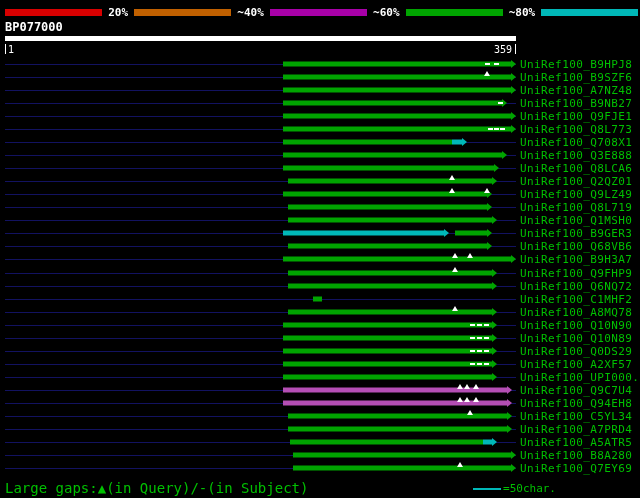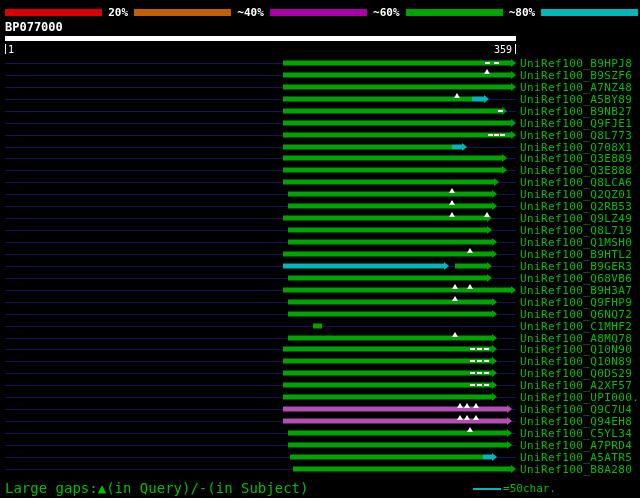--- a/index.html
+++ b/index.html
@@ -85,28 +85,20 @@
         <a class="sublabel">UniRef100_B9SZF6</a>
       </div>
       <div class="row">
         <div class="grid-line"></div>
         <div class="bar" style="left: 283.338px; width: 227.662px; background: rgb(0, 164, 0);"></div>
         <div class="arrow" style="left: 511px; border-left-color: rgb(0, 164, 0);"></div>
         <a class="sublabel">UniRef100_A7NZ48</a>
       </div>
       <div class="row">
         <div class="grid-line"></div>
-        <div class="bar" style="left: 283.338px; width: 188.413px; background: rgb(0, 164, 0);"></div>
-        <div class="bar" style="left: 471.751px; width: 12.1285px; background: rgb(0, 184, 184);"></div>
-        <div class="arrow" style="left: 483.88px; border-left-color: rgb(0, 184, 184);"></div>
-        <div class="tri" style="left: 454.478px;"></div>
-        <a class="sublabel">UniRef100_A5BY89</a>
-      </div>
-      <div class="row">
-        <div class="grid-line"></div>
         <div class="bar" style="left: 283.338px; width: 219.098px; background: rgb(0, 164, 0);"></div>
         <div class="arrow" style="left: 502.436px; border-left-color: rgb(0, 164, 0);"></div>
         <div class="dash" style="left: 498.299px;"></div>
         <a class="sublabel">UniRef100_B9NB27</a>
       </div>
       <div class="row">
         <div class="grid-line"></div>
         <div class="bar" style="left: 283.338px; width: 227.662px; background: rgb(0, 164, 0);"></div>
         <div class="arrow" style="left: 511px; border-left-color: rgb(0, 164, 0);"></div>
         <a class="sublabel">UniRef100_Q9FJE1</a>
@@ -124,74 +116,54 @@
         <div class="grid-line"></div>
         <div class="bar" style="left: 283.338px; width: 168.43px; background: rgb(0, 164, 0);"></div>
         <div class="bar" style="left: 451.768px; width: 10.7011px; background: rgb(0, 184, 184);"></div>
         <div class="arrow" style="left: 462.469px; border-left-color: rgb(0, 184, 184);"></div>
         <a class="sublabel">UniRef100_Q708X1</a>
       </div>
       <div class="row">
         <div class="grid-line"></div>
         <div class="bar" style="left: 283.338px; width: 219.098px; background: rgb(0, 164, 0);"></div>
         <div class="arrow" style="left: 502.436px; border-left-color: rgb(0, 164, 0);"></div>
-        <a class="sublabel">UniRef100_Q3E889</a>
-      </div>
-      <div class="row">
-        <div class="grid-line"></div>
-        <div class="bar" style="left: 283.338px; width: 219.098px; background: rgb(0, 164, 0);"></div>
-        <div class="arrow" style="left: 502.436px; border-left-color: rgb(0, 164, 0);"></div>
         <a class="sublabel">UniRef100_Q3E888</a>
       </div>
       <div class="row">
         <div class="grid-line"></div>
         <div class="bar" style="left: 283.338px; width: 210.534px; background: rgb(0, 164, 0);"></div>
         <div class="arrow" style="left: 493.872px; border-left-color: rgb(0, 164, 0);"></div>
         <a class="sublabel">UniRef100_Q8LCA6</a>
       </div>
       <div class="row">
         <div class="grid-line"></div>
         <div class="bar" style="left: 287.62px; width: 204.824px; background: rgb(0, 164, 0);"></div>
         <div class="arrow" style="left: 492.444px; border-left-color: rgb(0, 164, 0);"></div>
         <div class="tri" style="left: 448.768px;"></div>
         <a class="sublabel">UniRef100_Q2QZ01</a>
-      </div>
-      <div class="row">
-        <div class="grid-line"></div>
-        <div class="bar" style="left: 287.62px; width: 204.824px; background: rgb(0, 164, 0);"></div>
-        <div class="arrow" style="left: 492.444px; border-left-color: rgb(0, 164, 0);"></div>
-        <div class="tri" style="left: 448.768px;"></div>
-        <a class="sublabel">UniRef100_Q2RB53</a>
       </div>
       <div class="row">
         <div class="grid-line"></div>
         <div class="bar" style="left: 283.338px; width: 203.397px; background: rgb(0, 164, 0);"></div>
         <div class="arrow" style="left: 486.735px; border-left-color: rgb(0, 164, 0);"></div>
         <div class="tri" style="left: 448.768px;"></div>
         <div class="tri" style="left: 484.453px;"></div>
         <a class="sublabel">UniRef100_Q9LZ49</a>
       </div>
       <div class="row">
         <div class="grid-line"></div>
         <div class="bar" style="left: 287.62px; width: 199.115px; background: rgb(0, 164, 0);"></div>
         <div class="arrow" style="left: 486.735px; border-left-color: rgb(0, 164, 0);"></div>
         <a class="sublabel">UniRef100_Q8L719</a>
       </div>
       <div class="row">
         <div class="grid-line"></div>
         <div class="bar" style="left: 287.62px; width: 204.824px; background: rgb(0, 164, 0);"></div>
         <div class="arrow" style="left: 492.444px; border-left-color: rgb(0, 164, 0);"></div>
         <a class="sublabel">UniRef100_Q1MSH0</a>
-      </div>
-      <div class="row">
-        <div class="grid-line"></div>
-        <div class="bar" style="left: 283.338px; width: 209.106px; background: rgb(0, 164, 0);"></div>
-        <div class="arrow" style="left: 492.444px; border-left-color: rgb(0, 164, 0);"></div>
-        <div class="tri" style="left: 467.324px;"></div>
-        <a class="sublabel">UniRef100_B9HTL2</a>
       </div>
       <div class="row">
         <div class="grid-line"></div>
         <div class="bar" style="left: 283.338px; width: 160.575px; background: rgb(0, 184, 184);"></div>
         <div class="arrow" style="left: 443.913px; border-left-color: rgb(0, 184, 184);"></div>
         <div class="bar" style="left: 454.623px; width: 32.1117px; background: rgb(0, 164, 0);"></div>
         <div class="arrow" style="left: 486.735px; border-left-color: rgb(0, 164, 0);"></div>
         <a class="sublabel">UniRef100_B9GER3</a>
       </div>
       <div class="row">
@@ -312,20 +284,27 @@
         <div class="bar" style="left: 483.17px; width: 9.27374px; background: rgb(0, 184, 184);"></div>
         <div class="arrow" style="left: 492.444px; border-left-color: rgb(0, 184, 184);"></div>
         <a class="sublabel">UniRef100_A5ATR5</a>
       </div>
       <div class="row">
         <div class="grid-line"></div>
         <div class="bar" style="left: 293.33px; width: 217.67px; background: rgb(0, 164, 0);"></div>
         <div class="arrow" style="left: 511px; border-left-color: rgb(0, 164, 0);"></div>
         <a class="sublabel">UniRef100_B8A280</a>
       </div>
+      <div class="row">
+        <div class="grid-line"></div>
+        <div class="bar" style="left: 293.33px; width: 217.67px; background: rgb(0, 164, 0);"></div>
+        <div class="arrow" style="left: 511px; border-left-color: rgb(0, 164, 0);"></div>
+        <div class="tri" style="left: 457.332px;"></div>
+        <a class="sublabel">UniRef100_Q7EY69</a>
+      </div>
     </div>
 
   <div class="footer-left">Large gaps:▲(in Query)/-(in Subject)</div>
   <div class="footer-right">
     <div class="unit-line"></div>
     <span>=50char.</span>
   </div>
 
 </div>
 

